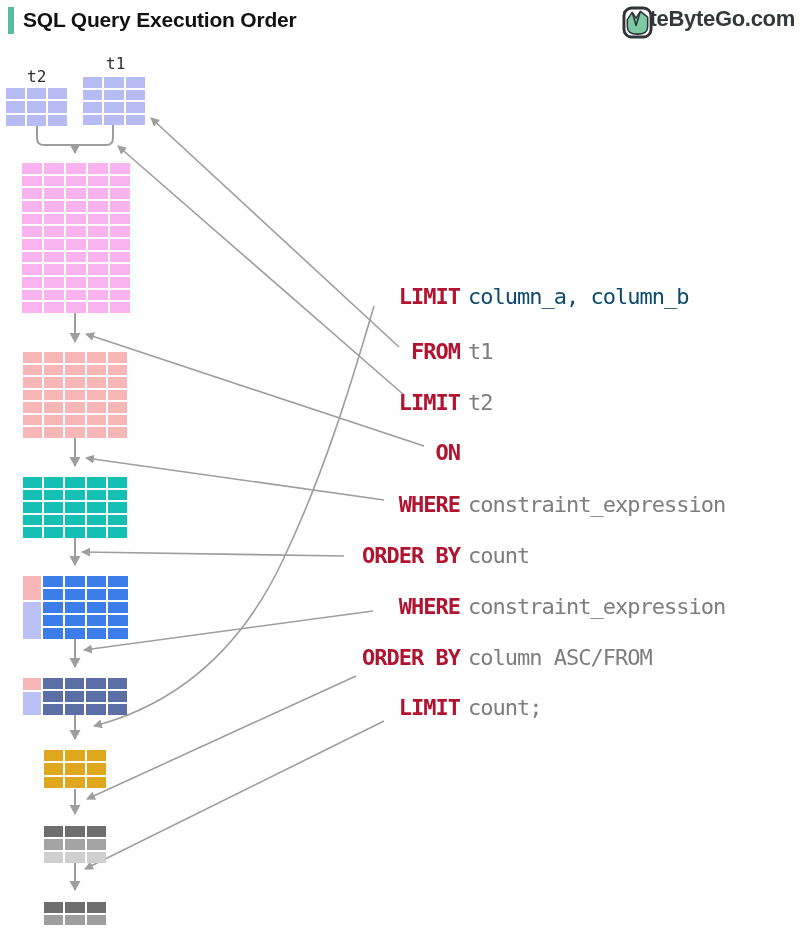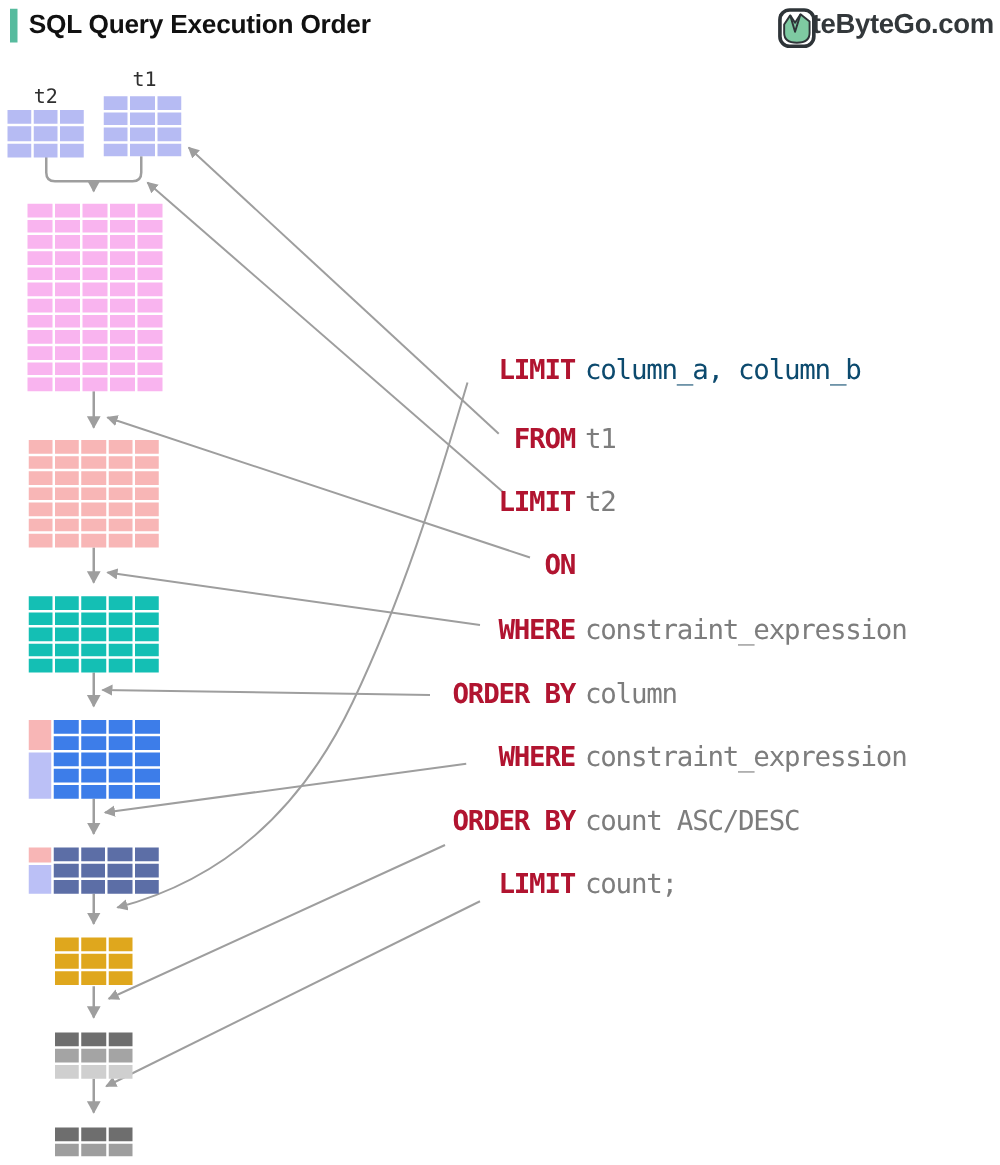--- a/index.html
+++ b/index.html
@@ -312,19 +312,19 @@
         <div class="cell" style="background: rgb(158, 158, 158);"></div>
       </div>
     </div>
 
   <div id="sql">
       <div class="sql-line" style="top: 282px;"><span class="sql-kw" style="color: rgb(177, 20, 48);">LIMIT</span><span class="sql-args" style="color: #0c4a6e;">column_a, column_b</span></div>
       <div class="sql-line" style="top: 337px;"><span class="sql-kw" style="color: rgb(177, 20, 48);">FROM</span><span class="sql-args" style="color: rgb(125, 125, 125);">t1</span></div>
       <div class="sql-line" style="top: 388px;"><span class="sql-kw" style="color: rgb(177, 20, 48);">LIMIT</span><span class="sql-args" style="color: rgb(125, 125, 125);">t2</span></div>
       <div class="sql-line" style="top: 438px;"><span class="sql-kw" style="color: rgb(177, 20, 48);">ON</span></div>
       <div class="sql-line" style="top: 490px;"><span class="sql-kw" style="color: rgb(177, 20, 48);">WHERE</span><span class="sql-args" style="color: rgb(125, 125, 125);">constraint_expression</span></div>
-      <div class="sql-line" style="top: 541px;"><span class="sql-kw" style="color: rgb(177, 20, 48);">ORDER BY</span><span class="sql-args" style="color: rgb(125, 125, 125);">column</span></div>
+      <div class="sql-line" style="top: 541px;"><span class="sql-kw" style="color: rgb(177, 20, 48);">ORDER BY</span><span class="sql-args" style="color: rgb(125, 125, 125);">count</span></div>
       <div class="sql-line" style="top: 592px;"><span class="sql-kw" style="color: rgb(177, 20, 48);">WHERE</span><span class="sql-args" style="color: rgb(125, 125, 125);">constraint_expression</span></div>
-      <div class="sql-line" style="top: 643px;"><span class="sql-kw" style="color: rgb(177, 20, 48);">ORDER BY</span><span class="sql-args" style="color: rgb(125, 125, 125);">count ASC/DESC</span></div>
+      <div class="sql-line" style="top: 643px;"><span class="sql-kw" style="color: rgb(177, 20, 48);">ORDER BY</span><span class="sql-args" style="color: rgb(125, 125, 125);">column ASC/FROM</span></div>
       <div class="sql-line" style="top: 693px;"><span class="sql-kw" style="color: rgb(177, 20, 48);">LIMIT</span><span class="sql-args" style="color: rgb(125, 125, 125);">count;</span></div>
     </div>
 
 </div>
 
 </body></html>

